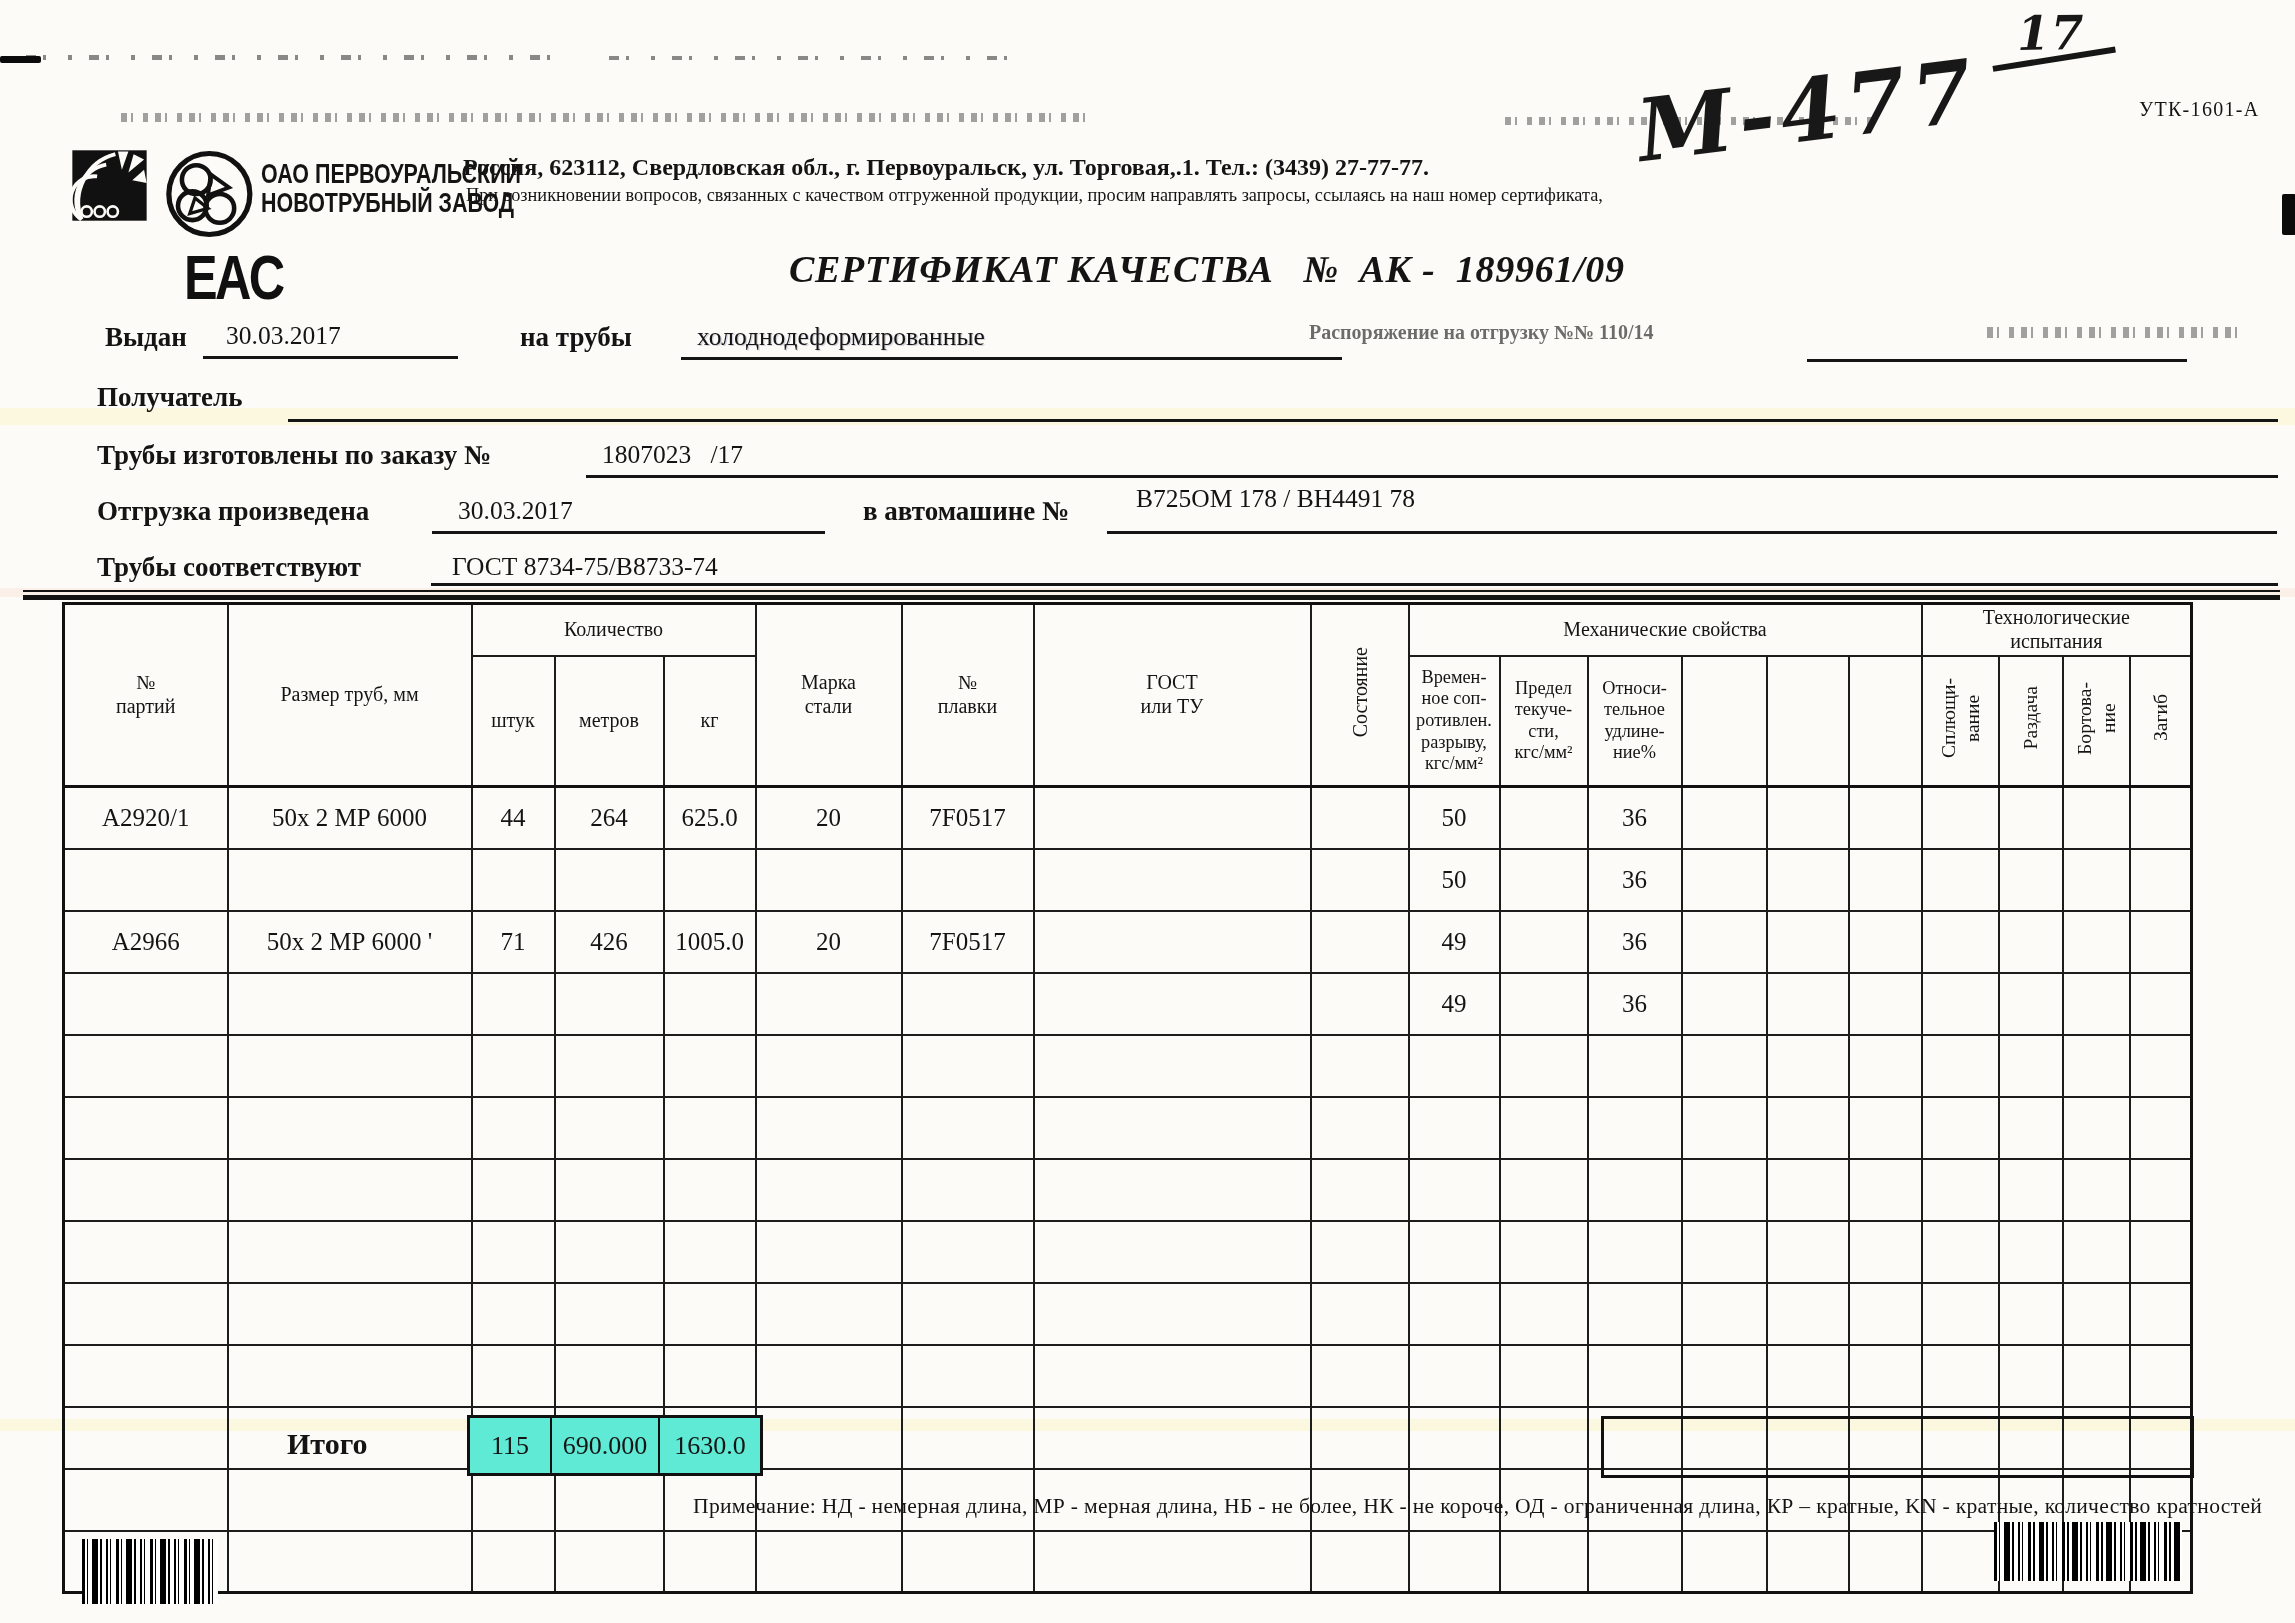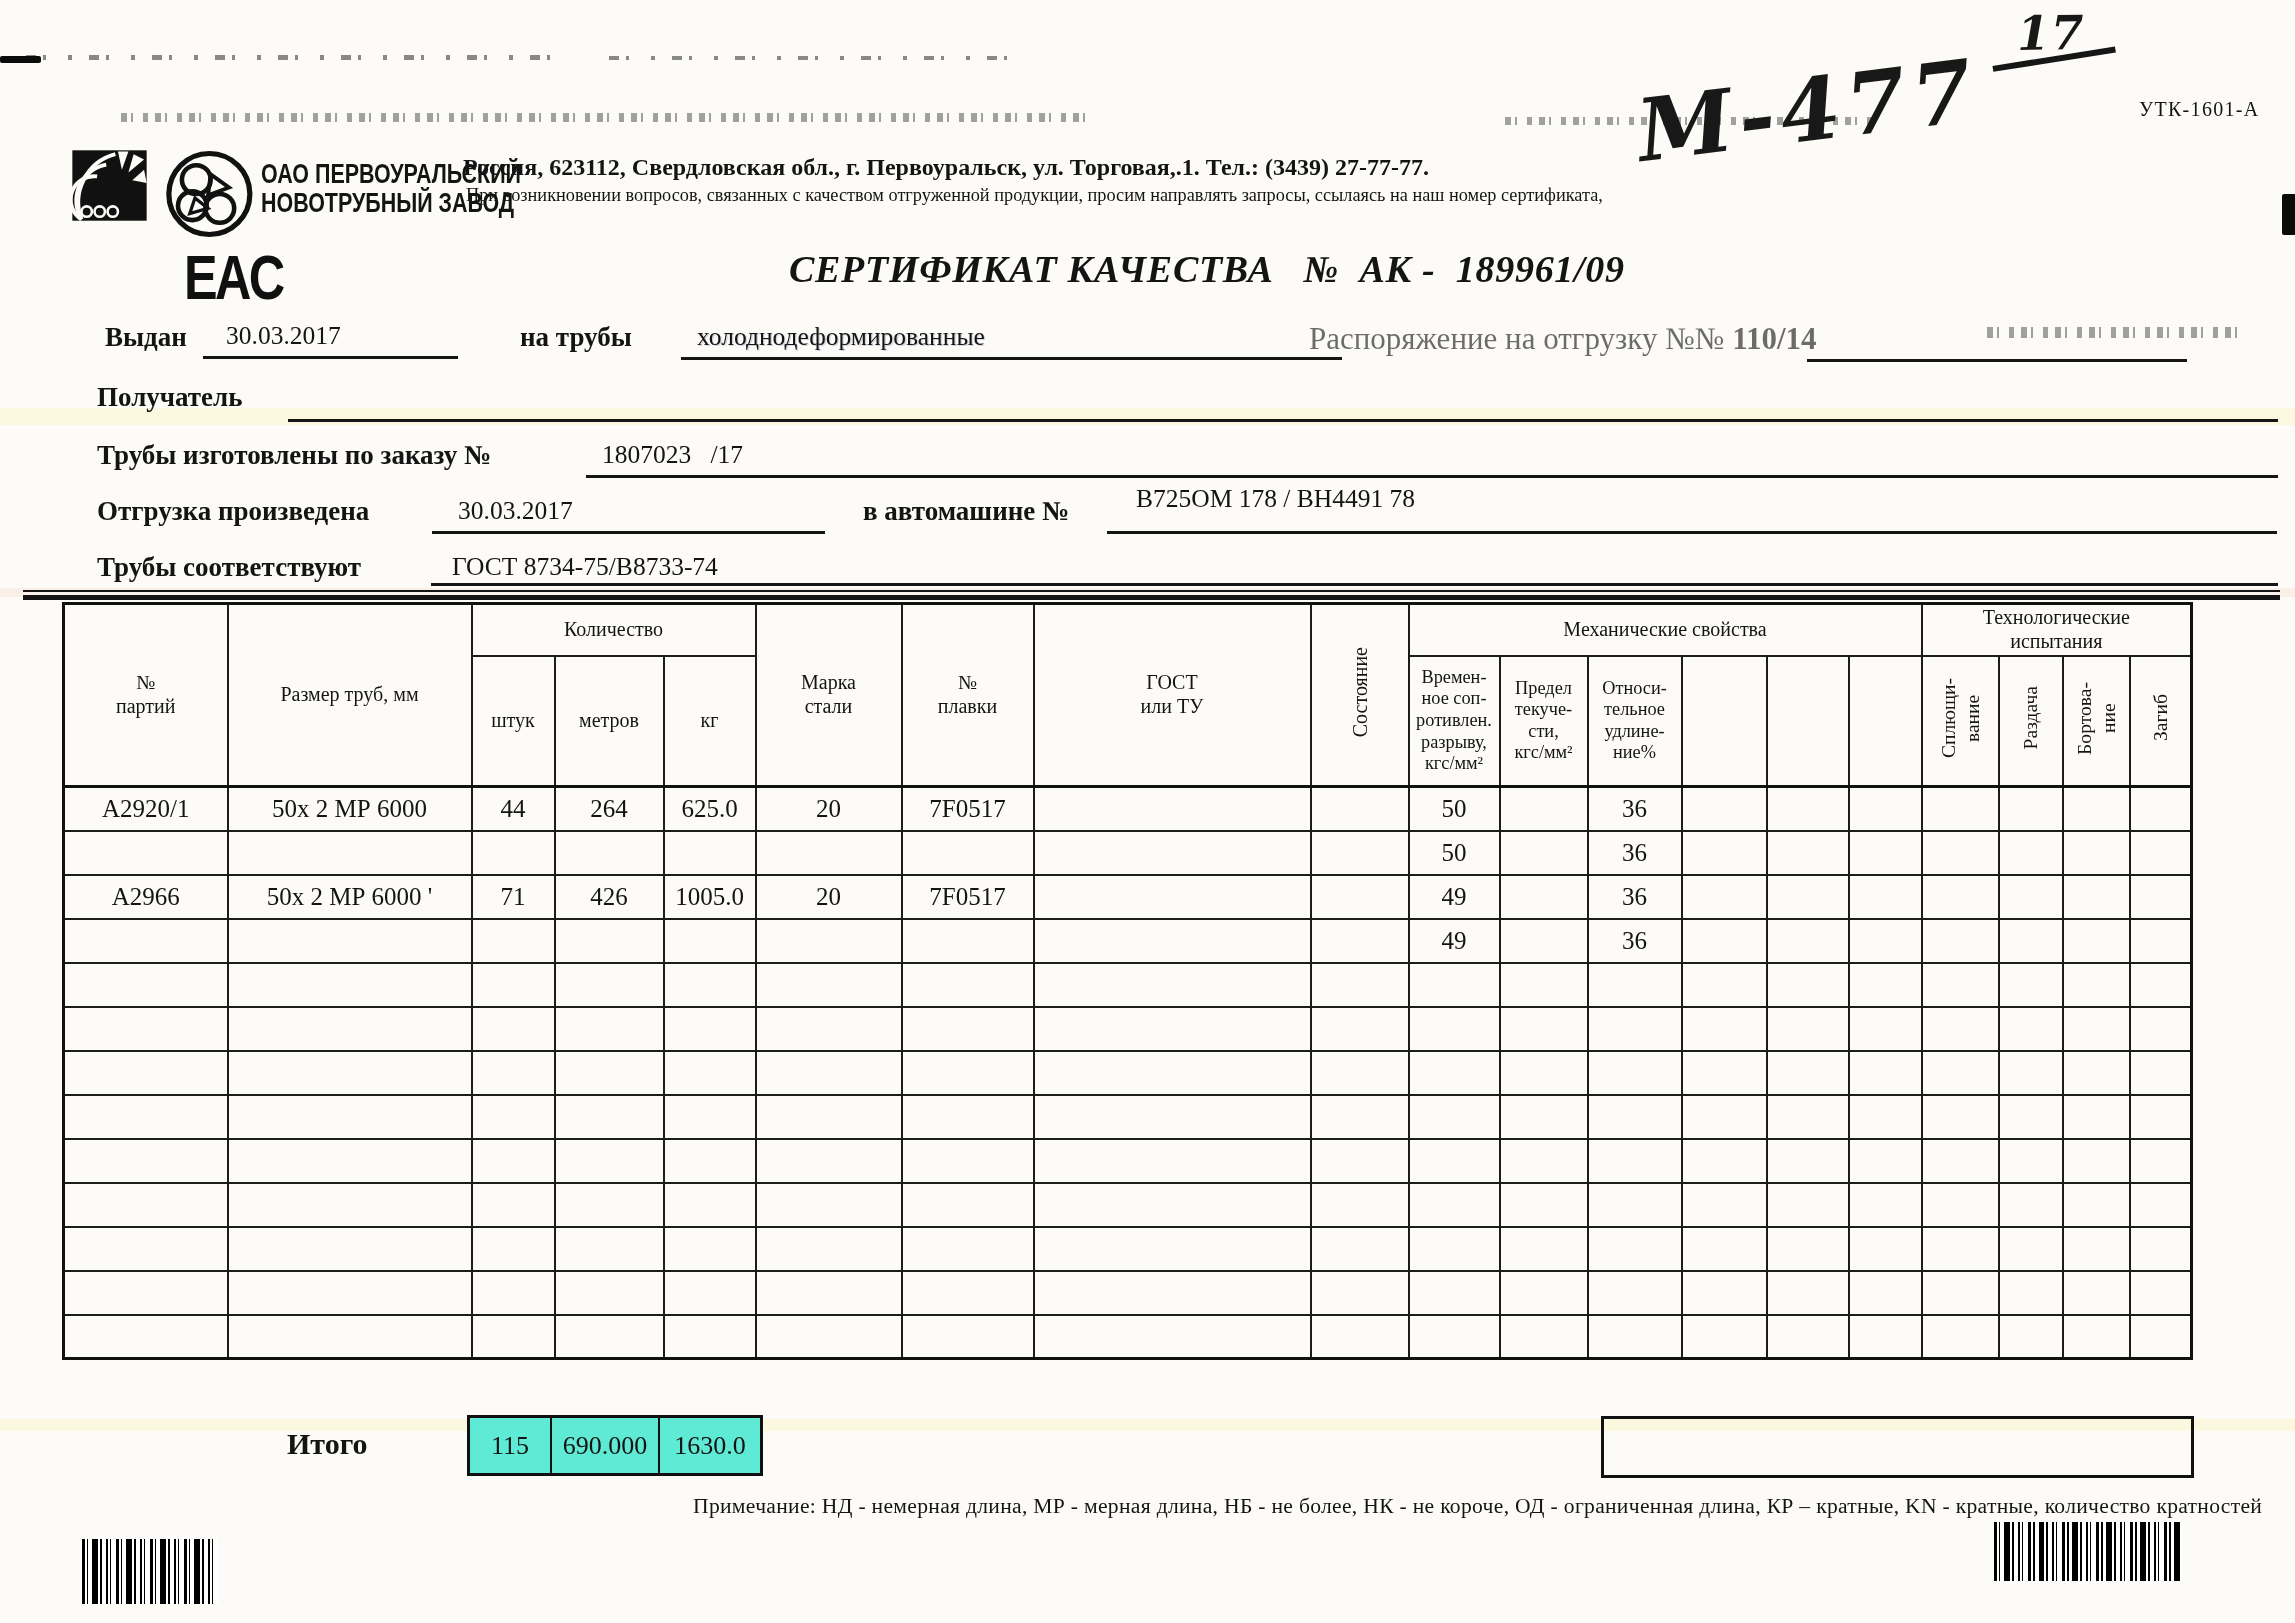--- a/index.html
+++ b/index.html
@@ -35,33 +35,33 @@
   .addr3{position:absolute; left:466px; top:208px; font-size:20px; white-space:pre;}
   .addr3 .email{text-decoration:underline; text-underline-offset:3.3px;}
   .eac{position:absolute; left:184px; top:241px; font-family:"Liberation Sans", sans-serif;
     font-weight:bold; font-size:63px; letter-spacing:-3.3px; transform:scaleX(.80); transform-origin:left top; color:#101010;}
   .title{position:absolute; left:789px; top:247px; font-size:38px; font-weight:bold; font-style:italic;
     letter-spacing:0.7px; white-space:pre; display:flex; gap:30px;}
   
   .lbl{position:absolute; font-size:27px; font-weight:bold; white-space:pre;}
   .val{position:absolute; font-size:25.5px; white-space:pre;}
   .ul{position:absolute; height:3.3px; background:#151515;}
-  .ghost{position:absolute; font-size:31px; white-space:pre; opacity:.62; filter:blur(0.3px); font-weight:normal;}
+  .ghost{position:absolute; font-size:20px; white-space:pre; opacity:.62; filter:blur(0.3px); font-weight:bold;}
   .ghost b{opacity:1; filter:none;}
   .double-exp{text-shadow:1.3px 0.7px 0 rgba(70,70,130,.22);}
   .rule{position:absolute; background:#141414;}
   
   .tbl-wrap{position:absolute; left:62px; top:602px;}
   table.main{border-collapse:collapse; table-layout:fixed; width:2129px; border:3.9px solid #111;}
   table.main th, table.main td{border:2px solid #1c1c1c; padding:0 2.6px; text-align:center; vertical-align:middle; overflow:hidden;}
   table.main thead{border-bottom:3.9px solid #111;}
   table.main th{font-weight:normal; font-size:20px; line-height:1.18; white-space:pre-line;}
   th.grp{font-size:23px;}
   tr.h1{height:52px;} tr.h2{height:131px;}
-  tbody tr{height:44px;}
+  tbody tr{height:62px;}
   tbody td{font-size:25px;}
   th .vtext{writing-mode:vertical-rl; transform:rotate(180deg); white-space:pre-line;
     margin:0 auto; font-size:19.6px; line-height:1.2; max-height:177px; display:inline-block;}
   th.statecell .vtext{font-size:20px;}
   
   .totals-label{position:absolute; left:287px; top:1427px; font-size:30px; font-weight:bold;}
   .totals{position:absolute; left:467px; top:1415px; display:flex; border:3.3px solid #111; background:#5eead4; height:55px;}
   .totals .tcell{border-right:2px solid #111; display:flex; align-items:center; justify-content:center; font-size:26px;}
   .totals .tcell:last-child{border-right:none;}
   .stamp-box{position:absolute; left:1601px; top:1416px; width:587px; height:56px; border:3.3px solid #111;}

